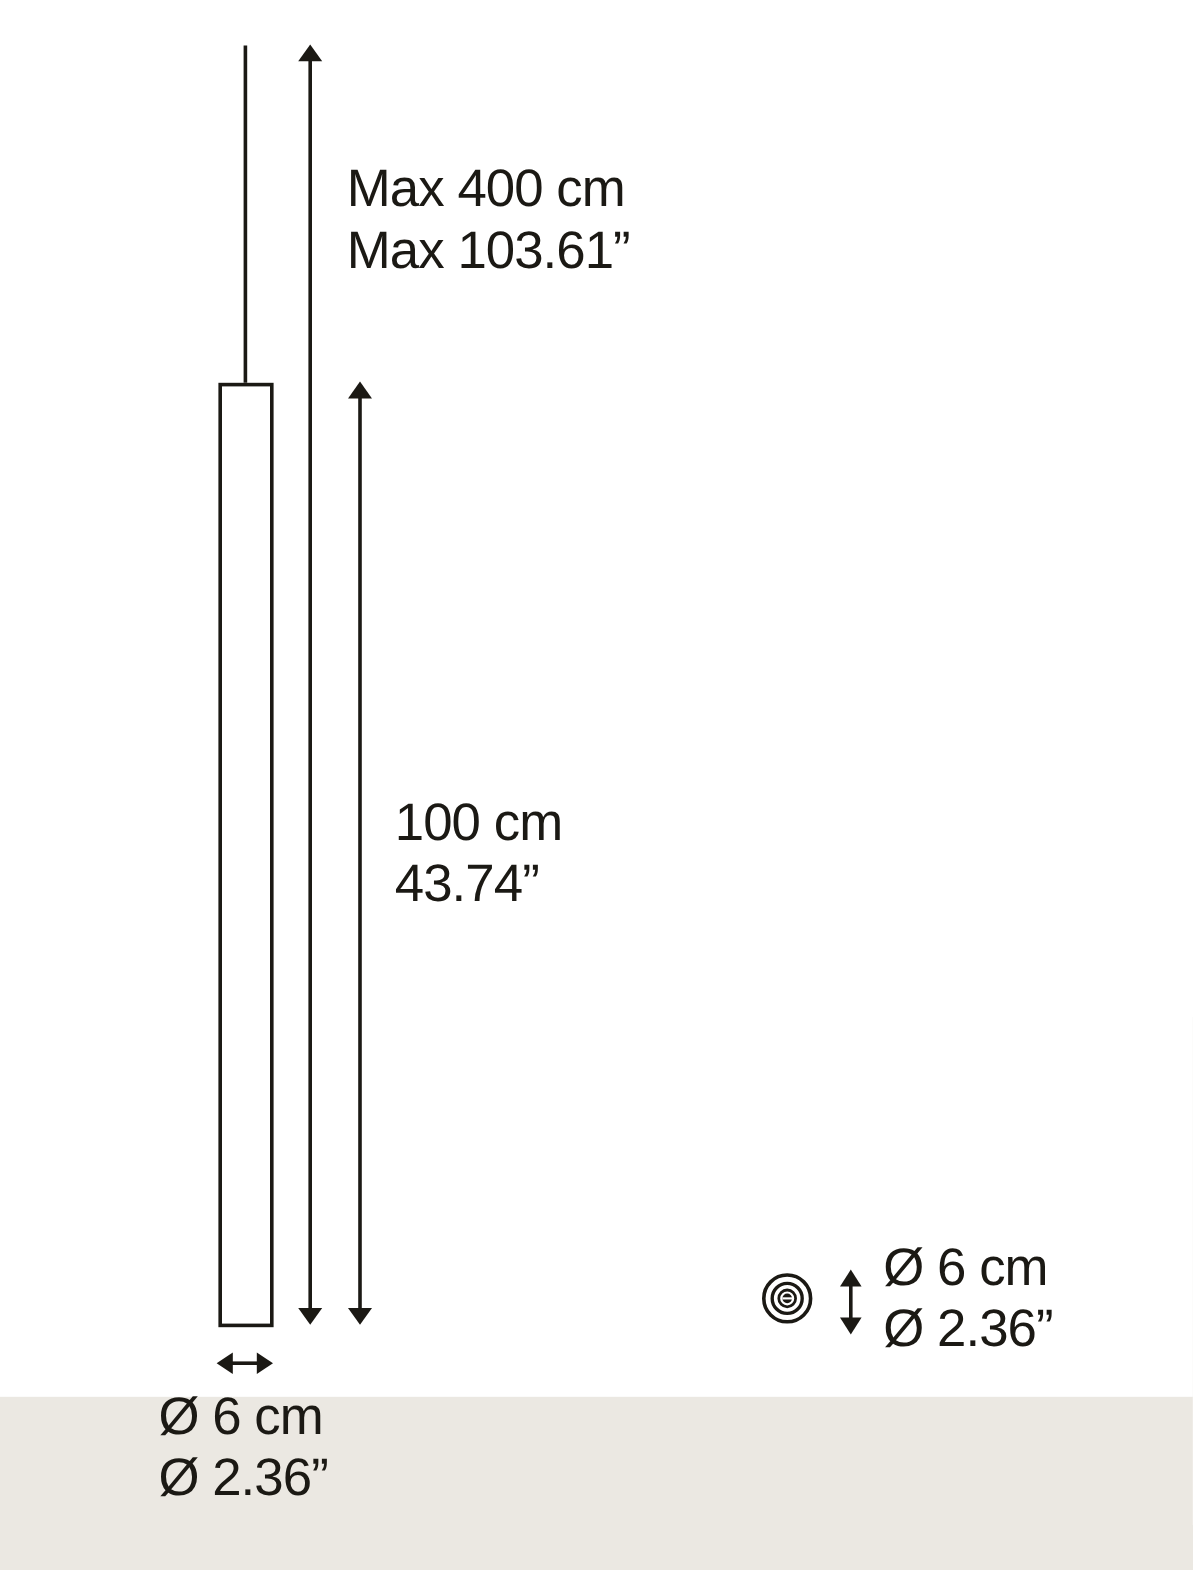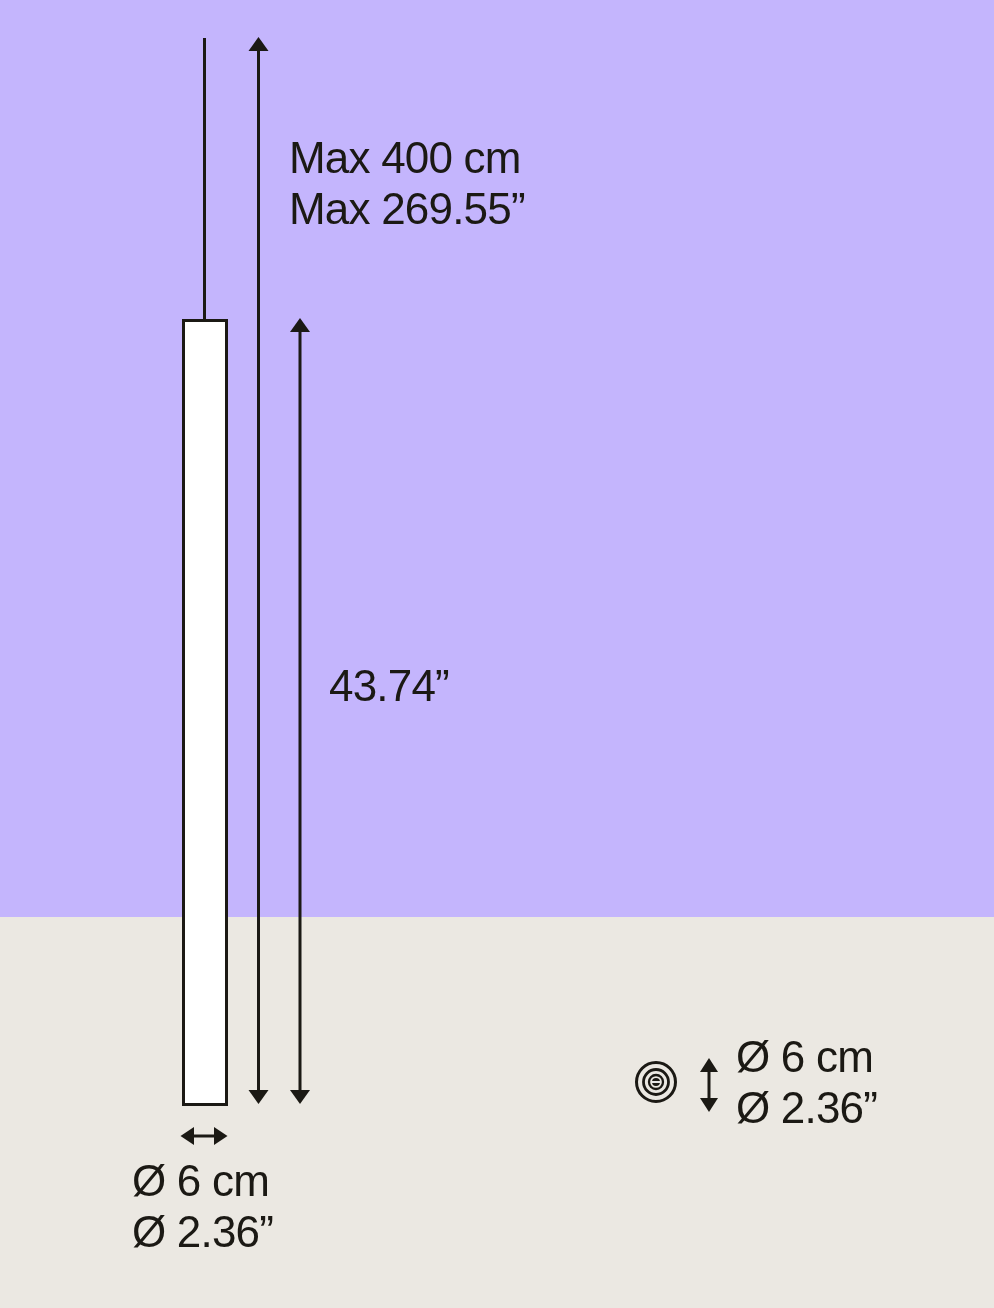--- a/index.html
+++ b/index.html
@@ -9,22 +9,22 @@
   body {
     width: 994px;
     height: 1308px;
     background: #ebe8e2;
     font-family: "Liberation Sans", "DejaVu Sans", sans-serif;
     overflow: hidden;
   }
   .canvas {
     position: relative;
     width: 994px;
-    height: 917px;
-    background: #c4b5fd;
+    height: 1164px;
+    background: #ffffff;
   }
   .drawing {
     position: absolute;
     left: 0;
     top: 0;
   }
   .dim-label {
     position: absolute;
     color: #1b1914;
     font-size: 44px;
@@ -81,24 +81,25 @@
         <line x1="709" y1="1069" x2="709" y2="1101" stroke-width="3"></line>
         <polygon points="709,1058 700,1072 718,1072" fill="#1b1914" stroke="none"></polygon>
         <polygon points="709,1112 700,1098 718,1098" fill="#1b1914" stroke="none"></polygon>
       </g>
 
     </g>
   </svg>
 
   <div class="dim-label label-max">
     <span>Max 400 cm</span>
-    <span>Max 269.55”</span>
+    <span>Max 103.61”</span>
   </div>
 
   <div class="dim-label label-body-height">
+    <span>100 cm</span>
     <span>43.74”</span>
   </div>
 
   <div class="dim-label label-body-diameter">
     <span>Ø 6 cm</span>
     <span>Ø 2.36”</span>
   </div>
 
   <div class="dim-label label-top-view">
     <span>Ø 6 cm</span>

